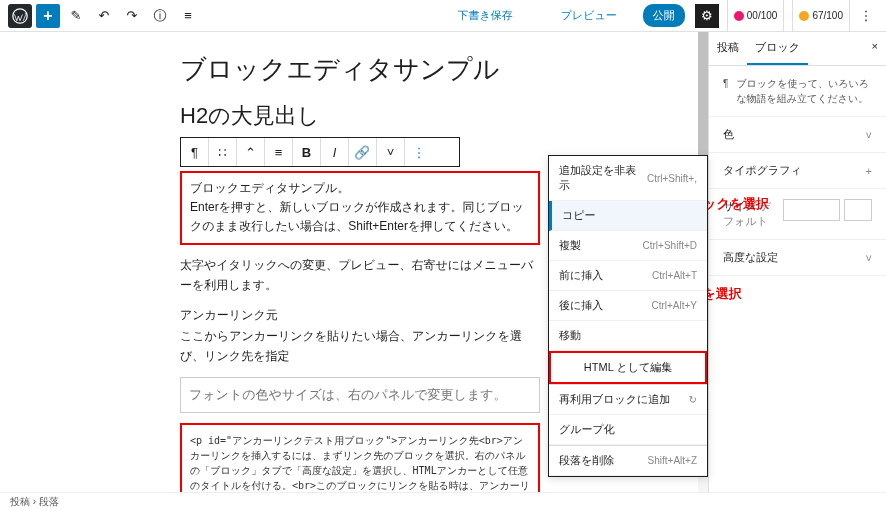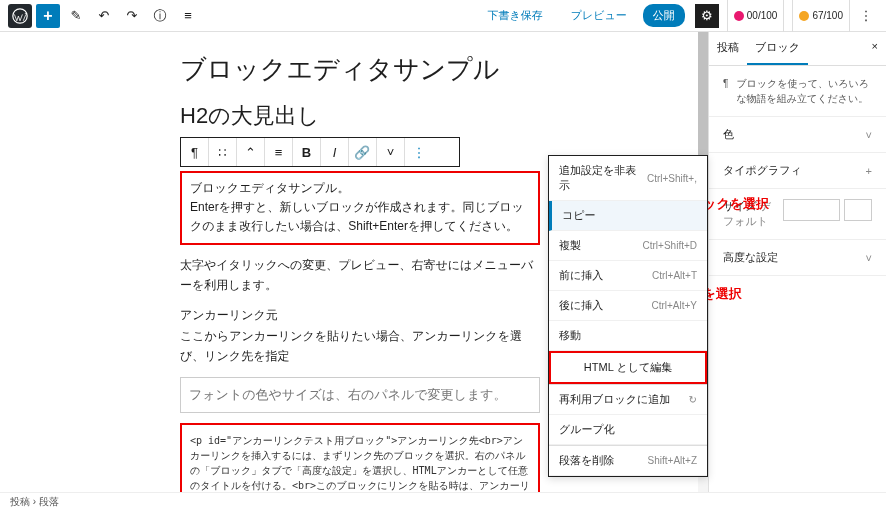--- a/index.html
+++ b/index.html
@@ -3,21 +3,21 @@
 <meta charset="utf-8">
 <style>
 * { box-sizing: border-box; margin: 0; padding: 0; }
 body { font-family: -apple-system, BlinkMacSystemFont, "Segoe UI", "Hiragino Sans", "Meiryo", sans-serif; font-size: 13px; color: #1e1e1e; background: #fff; width: 886px; height: 510px; overflow: hidden; position: relative; }
 
 .topbar { height: 32px; background: #fff; border-bottom: 1px solid #e0e0e0; display: flex; align-items: center; padding: 0 8px; gap: 4px; }
 .topbar .logo { width: 24px; height: 24px; background: #23282d; border-radius: 3px; display: flex; align-items: center; justify-content: center; color: #fff; }
 .topbar .add-btn { width: 24px; height: 24px; background: #007cba; color: #fff; display: flex; align-items: center; justify-content: center; border-radius: 2px; font-size: 16px; font-weight: bold; }
 .topbar .icon-btn { width: 24px; height: 24px; display: flex; align-items: center; justify-content: center; color: #1e1e1e; cursor: pointer; }
 .topbar .spacer { flex: 1; }
-.topbar .link { color: #007cba; font-size: 11px; margin: 0 12px; cursor: pointer; }
+.topbar .link { color: #007cba; font-size: 11px; margin: 0 22px; cursor: pointer; }
 .topbar .publish { background: #007cba; color: #fff; padding: 4px 10px; border-radius: 10px; font-size: 11px; cursor: pointer; }
 .topbar .gear { width: 24px; height: 24px; background: #1e1e1e; color: #fff; display: flex; align-items: center; justify-content: center; margin-left: 6px; }
 .topbar .badge { display: flex; align-items: center; gap: 3px; font-size: 10px; padding: 15px 6px; border: 1px solid #ddd; margin-left: 4px; }
 .topbar .badge .dot { width: 10px; height: 10px; border-radius: 50%; }
 
 .main { display: flex; height: calc(100% - 50px); }
 .editor { flex: 1; padding: 20px 60px 20px 180px; overflow: auto; position: relative; }
 .sidebar { width: 178px; border-left: 1px solid #e0e0e0; background: #fff; font-size: 11px; }
 
 .title { font-size: 26px; font-weight: 400; margin-bottom: 14px; color: #1e1e1e; }

